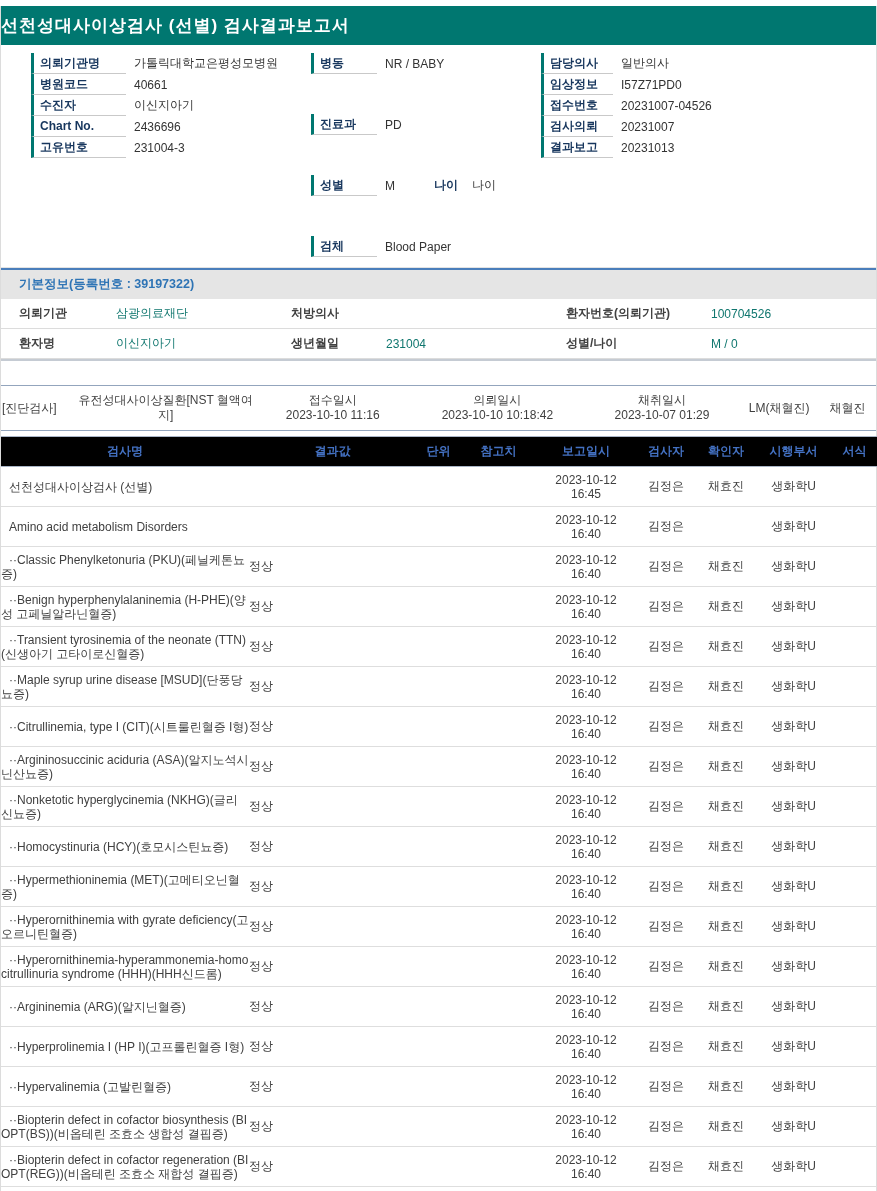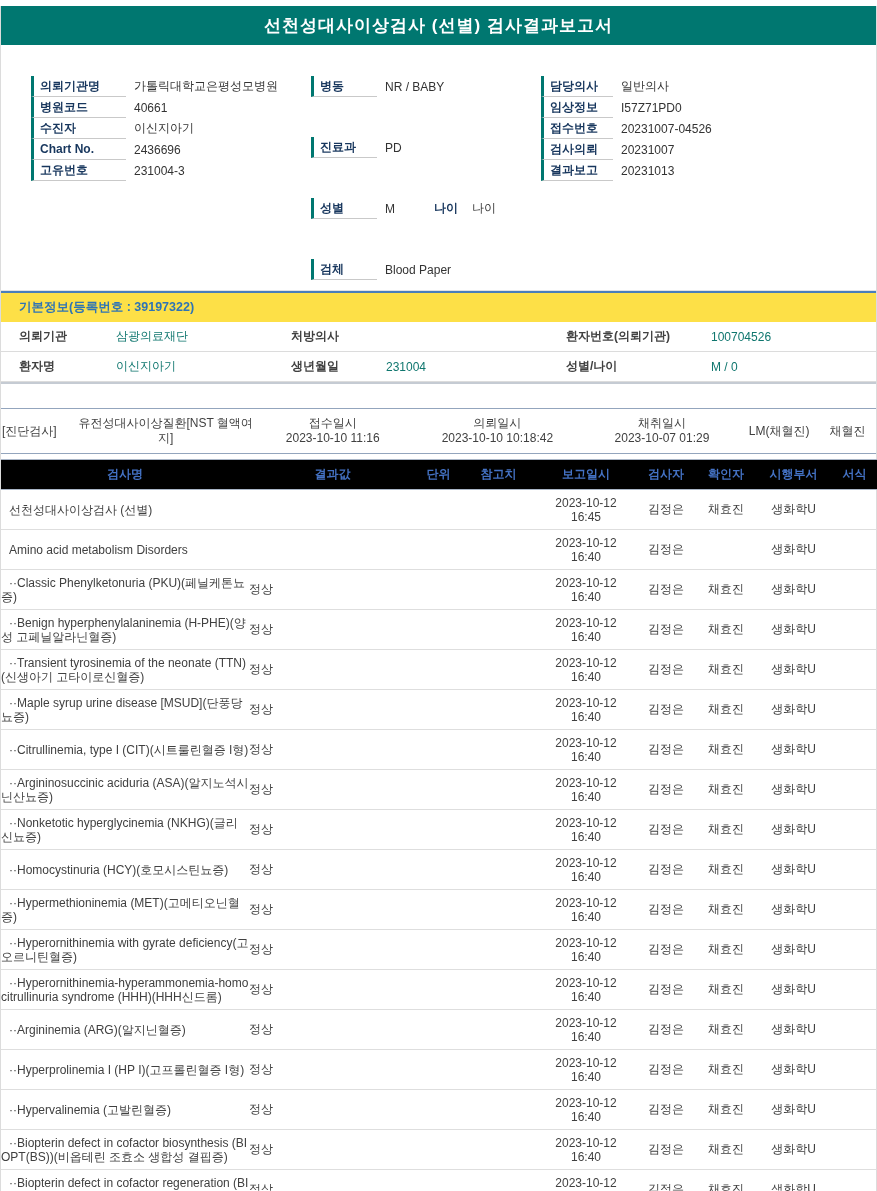--- a/index.html
+++ b/index.html
@@ -6,46 +6,46 @@
   body{
     width:877px;height:1191px;overflow:hidden;background:#fff;
     font-family:"Liberation Sans","DejaVu Sans",sans-serif;
     font-size:12px;color:#404040;position:relative;
   }
   *{box-sizing:border-box;}
   .page{width:877px;height:1191px;border-left:1px solid #dcdcdc;border-right:1px solid #dcdcdc;}
 
   
   .title-band{
-    margin-top:6px;background:#007770;color:#fff;text-align:center;
+    margin-top:6px;background:#007770;color:#fff;
     font-weight:bold;font-size:17px;padding:8px 0;letter-spacing:1px;
   }
 
   
-  .patient-section{display:flex;padding:31px 0 10px 30px;border-bottom:1px solid #e3e3e3;text-align:center;}
+  .patient-section{display:flex;padding:8px 0 10px 30px;border-bottom:1px solid #e3e3e3;text-align:center;}
   .pi-col{display:flex;flex-direction:column;}
   .pi-col.col1{width:280px;}
   .pi-col.col2{width:230px;gap:40px;}
   .pi-col.col3{width:330px;}
   .pi-row{display:flex;height:21px;align-items:stretch;}
   .pi-label{
     border-left:3px solid #007770;border-bottom:1px solid #c9c9c9;
     padding-left:6px;font-weight:bold;color:#17365d;
     display:flex;align-items:center;flex:0 0 auto;
   }
   .col1 .pi-label{width:95px;}
   .col2 .pi-label{width:66px;}
   .col3 .pi-label{width:72px;}
   .pi-value{padding-left:8px;display:flex;align-items:center;min-width:57px;color:#333;}
   .pi-label2{font-weight:bold;color:#17365d;display:flex;align-items:center;}
   .pi-value2{padding-left:14px;display:flex;align-items:center;color:#333;}
 
   
   .basic-header{
-    background:#fde047;border-top:2px solid #4a7ebb;
+    background:#e5e5e5;border-top:2px solid #4a7ebb;
     color:#2e74b5;font-weight:bold;font-size:12.5px;
     padding:6px 0 6px 18px;
   }
   .basic-rows{border-bottom:2px solid #c5cbd3;}
   .basic-row{display:flex;height:30px;align-items:center;border-bottom:1px solid #dcdcdc;padding-left:18px;}
   .b-l{font-weight:bold;color:#404040;}
   .b-v{color:#0f766e;}
   .b-l1{width:97px;} .b-v1{width:175px;}
   .b-l2{width:95px;} .b-v2{width:180px;}
   .b-l3{width:145px;} .b-v3{flex:1;}

